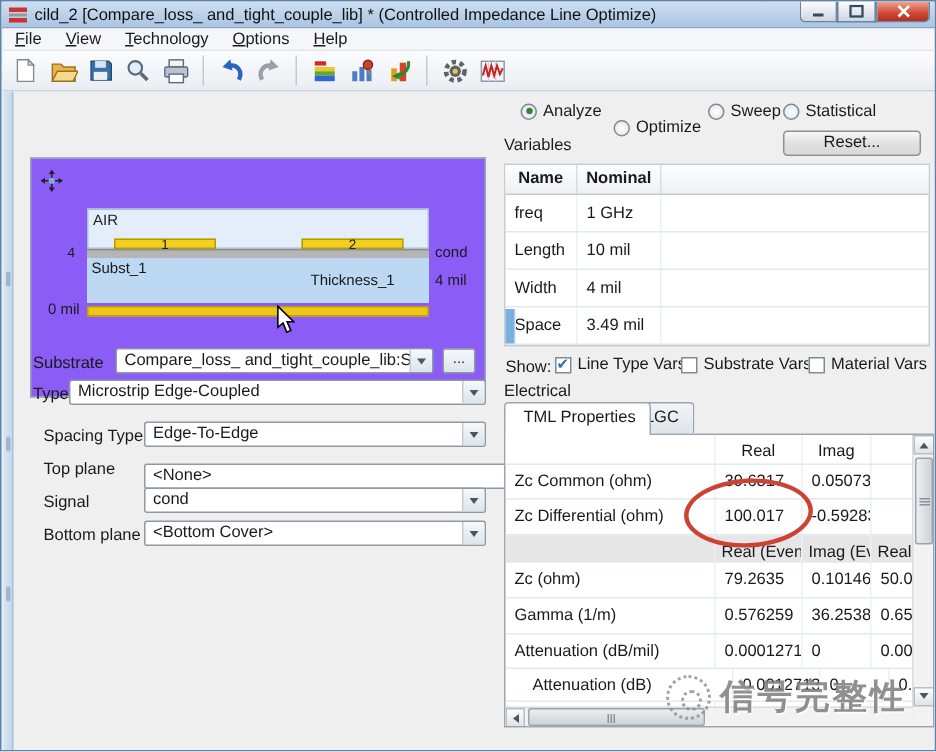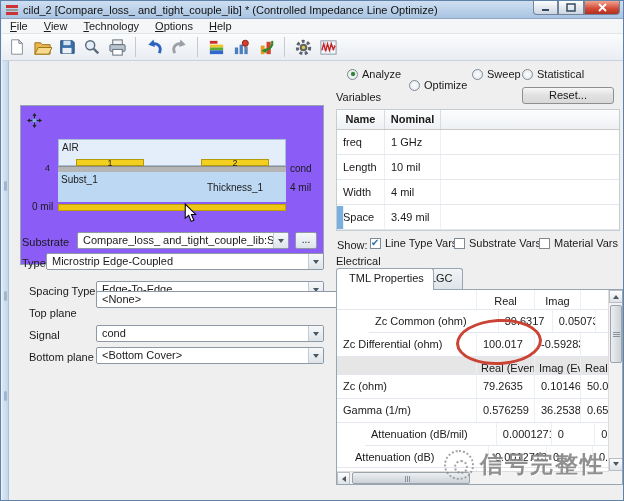--- a/index.html
+++ b/index.html
@@ -304,21 +304,21 @@
 
     <span class="label" style="left:27px; top:224px;">Spacing Type</span>
     <div class="combo" style="left:94px; top:220px; width:228px;">
       <span>Edge-To-Edge</span>
       <span class="ca">
           <i></i>
         </span>
     </div>
 
     <span class="label" style="left:27px; top:246px;">Top plane</span>
-    <div class="combo" style="left:94px; top:230px; width:260px;">
+    <div class="combo" style="left:94px; top:248px; width:260px;">
       <span>&lt;None&gt;</span>
       <span class="ca">
           <i></i>
         </span>
     </div>
 
     <span class="label" style="left:27px; top:268px;">Signal</span>
     <div class="combo" style="left:94px; top:264px; width:228px;">
       <span>cond</span>
       <span class="ca">
@@ -399,21 +399,21 @@
       <div class="tab active" style="left:4px;padding-left:12px;">TML Properties</div>
       <div class="tab" style="left:80px;">RLGC</div>
 
       <div class="etable">
         <div class="et-row et-h" style="height:20px;">
           <div class="ec-label"></div>
           <div class="ec-real">Real</div>
           <div class="ec-imag">Imag</div>
           <div class="ec-part"></div>
         </div>
-        <div class="et-row" style="height:23px;margin-left:32px;">
+        <div class="et-row" style="height:23px;">
           <div class="ec-label">Zc Common (ohm)</div>
           <div class="ec-real">39.6317</div>
           <div class="ec-imag">0.0507345</div>
           <div class="ec-part"></div>
         </div>
         <div class="et-row" style="height:24px;">
           <div class="ec-label">Zc Differential (ohm)</div>
           <div class="ec-real">100.017</div>
           <div class="ec-imag">-0.592832</div>
           <div class="ec-part"></div>
@@ -429,21 +429,21 @@
           <div class="ec-real">79.2635</div>
           <div class="ec-imag">0.101469</div>
           <div class="ec-part">50.00</div>
         </div>
         <div class="et-row" style="height:24px;">
           <div class="ec-label">Gamma (1/m)</div>
           <div class="ec-real">0.576259</div>
           <div class="ec-imag">36.2538</div>
           <div class="ec-part">0.651</div>
         </div>
-        <div class="et-row" style="height:23px;margin-left:28px;">
+        <div class="et-row" style="height:23px;">
           <div class="ec-label">Attenuation (dB/mil)</div>
           <div class="ec-real">0.000127135</div>
           <div class="ec-imag">0</div>
           <div class="ec-part">0.000</div>
         </div>
         <div class="et-row" style="height:22px;padding-left:12px;">
           <div class="ec-label">Attenuation (dB)</div>
           <div class="ec-real">0.00127135</div>
           <div class="ec-imag">0</div>
           <div class="ec-part">0.001</div>

